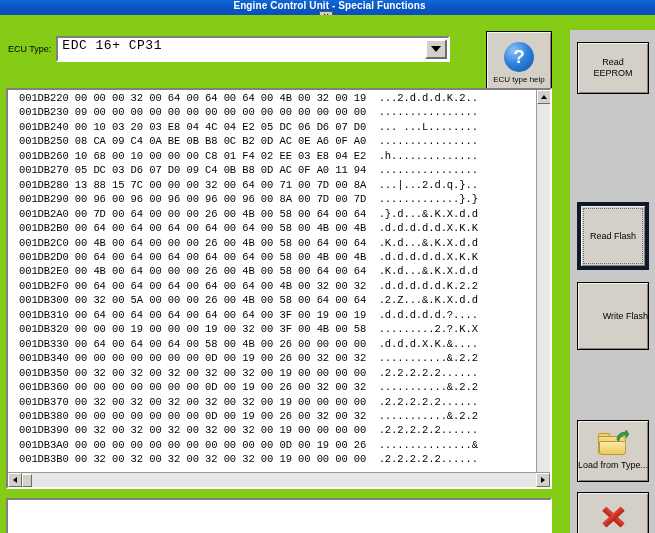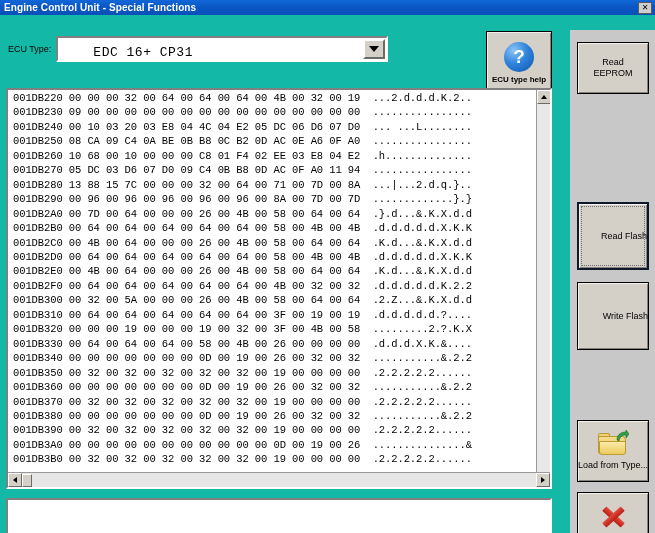--- a/index.html
+++ b/index.html
@@ -21,20 +21,21 @@
 
   
   #titlebar {
     position: absolute;
     left: 0; top: 0;
     width: 655px; height: 15px;
     background: linear-gradient(to bottom, #1168d8 0%, #0a57c4 45%, #0b50b8 100%);
     display: flex;
     align-items: center;
     box-sizing: border-box;
+    flex-direction: column;
   }
   #titlebar .title-text {
     color: #ffffff;
     font-size: 10px;
     font-weight: bold;
     font-family: "Liberation Sans", sans-serif;
     padding-left: 4px;
     letter-spacing: 0.1px;
     white-space: nowrap;
     flex: 1;
@@ -51,47 +52,46 @@
     font-family: "Liberation Sans", sans-serif;
     cursor: pointer;
     box-sizing: border-box;
   }
 
   
   #client {
     position: absolute;
     left: 0; top: 15px;
     width: 655px; height: 518px;
-    background: #14b8a6;
+    background: #84cc16;
   }
 
   
   #ecu-row {
     position: absolute;
     left: 8px; top: 18px;
     width: 455px; height: 32px;
     display: flex;
     align-items: center;
   }
   #ecu-label {
     font-size: 9px;
     color: #000;
     margin-right: 5px;
     white-space: nowrap;
   }
   #ecu-combo {
     position: relative;
-    width: 332px; height: 26px;
+    width: 394px; height: 26px;
     background: #ffffff;
     border: 2px solid;
     border-color: #808080 #ffffff #ffffff #808080;
     box-sizing: border-box;
     display: flex;
-    align-items: flex-end;
-    padding-left: 31px;
+    align-items: flex-start;
   }
   #ecu-value {
     font-family: "Liberation Mono", monospace;
     font-size: 13px;
     color: #000;
     padding-left: 4px;
     white-space: nowrap;
     letter-spacing: 0.5px;
   }
   #ecu-arrow-btn {
@@ -134,38 +134,38 @@
     border-radius: 50%;
     background: radial-gradient(circle at 33% 28%, #8fc4f5 0%, #2f84dd 45%, #0f52a8 100%);
     color: #fff;
     font-size: 19px;
     font-weight: bold;
     line-height: 29px;
     text-align: center;
     font-family: "Liberation Sans", sans-serif;
     margin-bottom: 3px;
   }
-  #help-btn .lbl { font-size: 8px; color: #000; font-weight: bold; }
+  #help-btn .lbl { font-size: 8px; color: #000; }
 
   
   #hexbox {
     position: absolute;
     left: 6px; top: 73px;
     width: 546px; height: 401px;
     background: #ffffff;
     border: 2px solid;
     border-color: #808080 #ffffff #ffffff #808080;
     box-sizing: border-box;
     overflow: hidden;
   }
   #hexlines {
     position: absolute;
     left: 0; top: 1px;
     width: 528px;
-    padding-left: 5px;
+    padding-left: 11px;
     box-sizing: border-box;
   }
   .hexline {
     font-family: "Liberation Mono", monospace;
     font-size: 10.5px;
     line-height: 14.45px;
     color: #000;
     white-space: pre;
     letter-spacing: -0.1px;
   }
@@ -252,22 +252,21 @@
     border: 1px solid #000;
     box-sizing: border-box;
     display: flex;
     flex-direction: column;
     align-items: center;
     justify-content: center;
     cursor: pointer;
     box-shadow: inset 1px 1px 0 #f2f0ec, inset -1px -1px 0 #85827c;
   }
   .bigbtn.focused {
-    border: 2px solid #0f172a;
-    align-items: flex-end;
+    border: 4px solid #0f172a;
   }
   .bigbtn .inner-focus {
     position: absolute;
     left: 2px; top: 2px; right: 2px; bottom: 2px;
     border: 1px dotted #6e6e6e;
     pointer-events: none;
   }
   .bigbtn .btn-label {
     font-size: 9px;
     color: #000;

